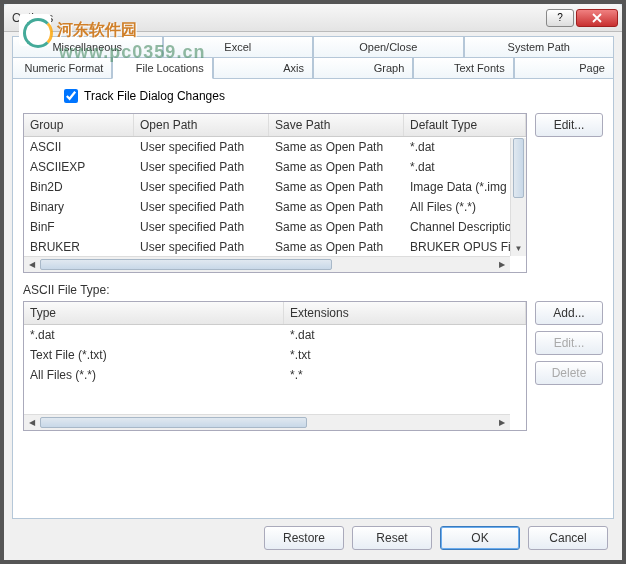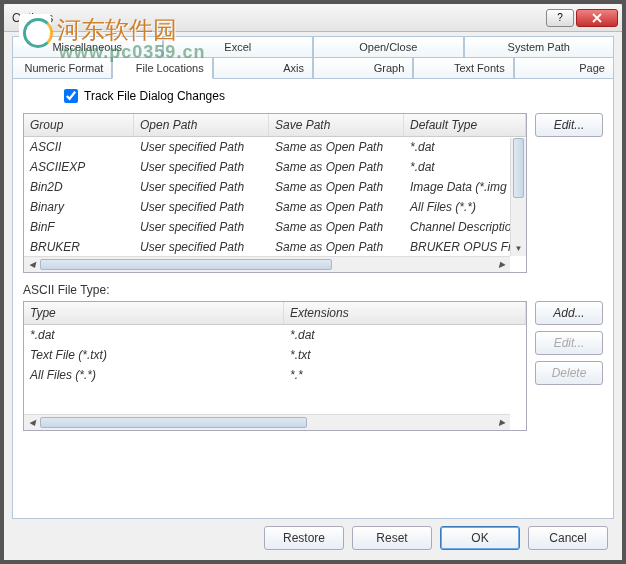--- a/index.html
+++ b/index.html
@@ -1,38 +1,38 @@
 <!DOCTYPE html>
 <html><head>
 <meta charset="utf-8">
 <style>
 * { box-sizing: border-box; margin: 0; padding: 0; }
 body { font-family: "Segoe UI", Tahoma, sans-serif; font-size: 12px; background: #d4e4f0; width: 626px; height: 564px; position: relative; }
 .outer-border { border: 4px solid #555; width: 626px; height: 564px; position: relative; }
 .watermark { position: absolute; top: 10px; left: 15px; z-index: 100; pointer-events: none; display: flex; align-items: center; }
 .wm-icon { width: 32px; height: 32px; background: #fff; border-radius: 4px; position: relative; }
 .wm-icon::before { content:""; position:absolute; top:4px; left:4px; width:24px; height:24px; border:3px solid #4a9; border-radius:50%; border-right-color: rgba(255,165,0,0.8); }
-.wm-text { font-size: 24px; font-weight: normal; color: #d0802a; margin-left: 6px; text-shadow: 1px 1px 0 #fff; }
+.wm-text { font-size: 16px; font-weight: bold; color: #d0802a; margin-left: 6px; text-shadow: 1px 1px 0 #fff; }
 .wm-url { position: absolute; top: 38px; left: 55px; color: rgba(74,140,100,0.6); font-size: 18px; font-weight: bold; letter-spacing: 1px; z-index: 101; pointer-events: none; }
 .titlebar { background: linear-gradient(#f7f7f7,#e4e4e4); height: 28px; display: flex; align-items: center; padding: 0 4px 0 8px; border-bottom: 1px solid #bbb; border-radius: 4px 4px 0 0; }
 .titlebar-text { flex: 1; color: #333; }
 .win-btns { display: flex; gap: 2px; }
 .win-btn { width: 28px; height: 18px; border: 1px solid #888; background: linear-gradient(#fff,#ddd); border-radius: 3px; display:flex; align-items:center; justify-content:center; font-size:10px; }
 .win-btn.close { background: linear-gradient(#f08080,#c83030); color:#fff; border-color:#a02020; width: 42px; }
 .win-btn.help::after { content:"?"; }
 .win-btn.close svg { width:10px; height:10px; }
 .content { padding: 4px 8px 8px; background: #f0f0f0; height: calc(100% - 28px); position: relative; }
 .tab-row { display:flex; width:100%; }
 .tab { flex:1; text-align:center; padding: 4px 8px; border:1px solid #b5c7d8; background: linear-gradient(#fff,#f0f6fa); color:#333; cursor:pointer; font-size:11px; }
 .tab.active { background:#fff; border-bottom-color:#fff; }
 .tab-row.second .tab { border-top: none; text-align: right; }
 .panel { background:#fff; border:1px solid #b5c7d8; border-top:none; padding: 10px; height: 440px; }
 .checkbox-row { display:flex; align-items:center; gap:6px; margin-bottom:10px;padding-left:41px; }
 .checkbox-row input { width:14px; height:14px; }
-.main-row { display:flex; gap:8px;font-style:italic; }
+.main-row { display:flex; gap:8px; }
 .grid-wrap { flex:1; border:1px solid #aab; background:#fff; position:relative; height:160px; overflow:hidden; }
 .grid-header { display:flex; background:linear-gradient(#fafafa,#e8e8e8); border-bottom:1px solid #ccc; }
 .gh-cell { padding:4px 6px; border-right:1px solid #ddd; color:#333; }
 .gw1 { width:110px; } .gw2 { width:135px; } .gw3 { width:135px; } .gw4 { flex:1; }
 .grid-body { }
 .grid-row { display:flex; padding:1px 0; }
 .gc { padding:2px 6px; color:#333; white-space:nowrap; overflow:hidden; }
 .side-btns { display:flex; flex-direction:column; gap:6px; width:68px; }
 .btn { padding:4px 8px; border:1px solid #aab; background:linear-gradient(#fff,#e8eef5); border-radius:3px; text-align:center; cursor:pointer; color:#333; }
 .btn.disabled { color:#aaa; }

